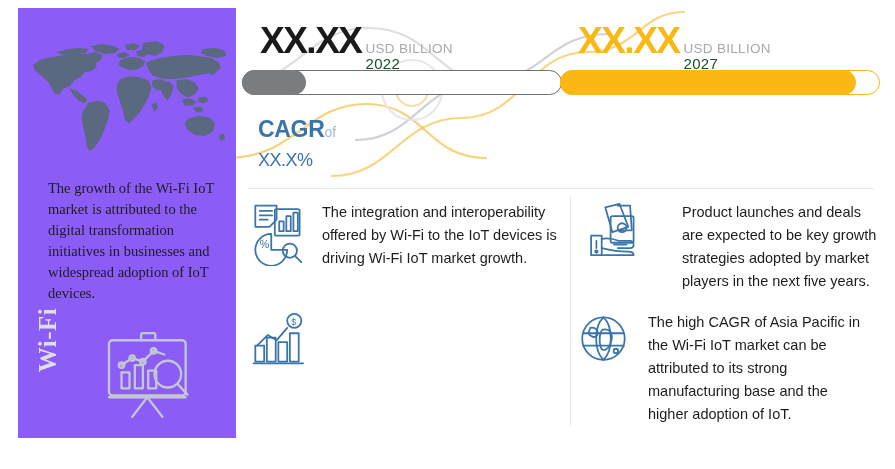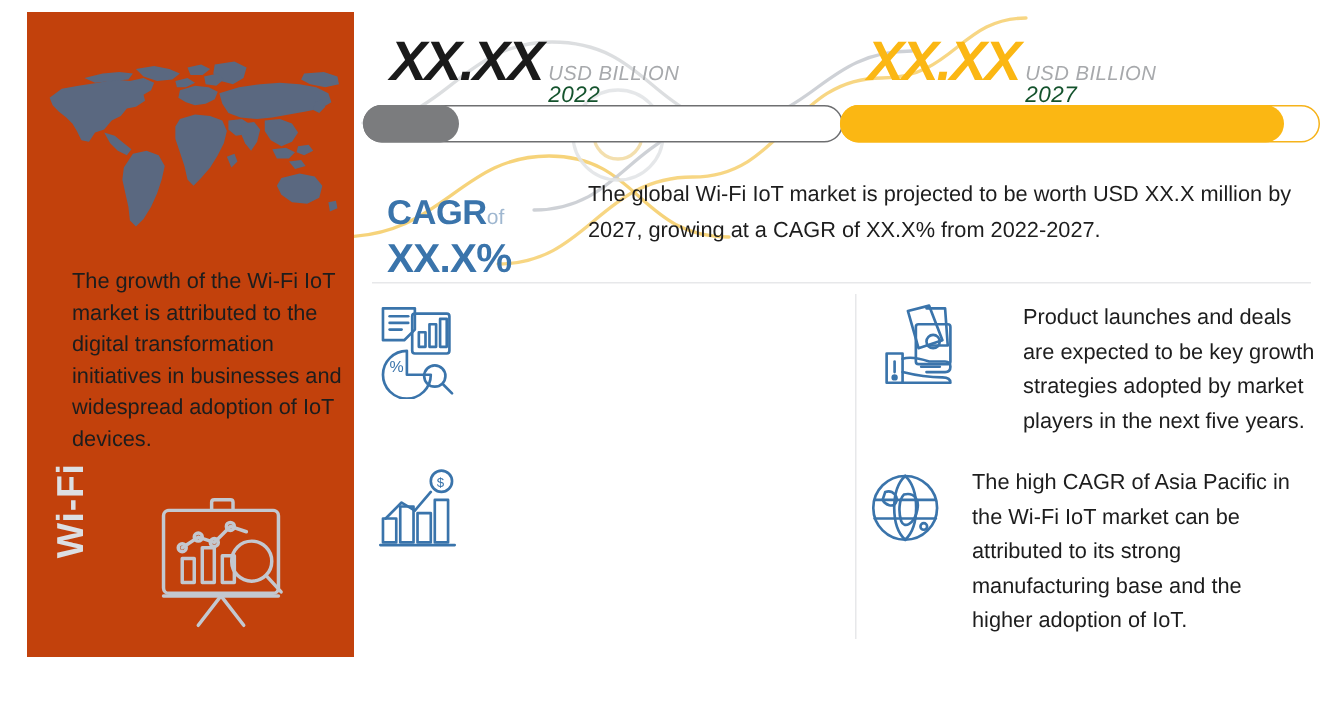--- a/index.html
+++ b/index.html
@@ -12,22 +12,23 @@
     width: 895px;
     height: 469px;
     background: #ffffff;
     overflow: hidden;
   }
   
   .sidebar {
     position: absolute;
     left: 18px; top: 8px;
     width: 218px; height: 430px;
-    background: #c2410c;
+    background: #8b5cf6;
     box-sizing: border-box;
+    font-family: Liberation Serif, serif;
   }
   .map-wrap {
     position: absolute;
     left: 8px; top: 24px;
     width: 202px; height: 130px;
   }
   .map-wrap svg { width: 100%; height: 100%; display:block; }
   .sidebar-text {
     position: absolute;
     left: 30px; top: 170px;
@@ -86,21 +87,20 @@
   .stat.left  { left: 6px; }
   .stat.right { left: 324px; }
 
   .stat-head {
     display: flex;
     align-items: baseline;
     gap: 8px;
     height: 44px;
     padding-left: 18px;
     box-sizing: border-box;
-    font-style: italic;
   }
   .stat-num {
     font-size: 37px;
     font-weight: 700;
     letter-spacing: -1.5px;
     line-height: 38px;
     white-space: nowrap;
   }
   .stat-num.gray   { color: #1a1a1a; }
   .stat-num.amber  { color: #fbb713; }
@@ -137,23 +137,23 @@
     position: absolute;
     left: 0; top: 104px;
     width: 650px; height: 74px;
   }
   .cagr-block {
     position: absolute;
     left: 22px; top: 4px;
     width: 140px;
     color: #3a74ab;
   }
-  .cagr-line1 { font-size: 23px; font-weight: 700; line-height: 26px; letter-spacing: -0.3px; margin-top: 12px;}
+  .cagr-line1 { font-size: 23px; font-weight: 700; line-height: 26px; letter-spacing: -0.3px;}
   .cagr-line1 .of { font-size: 14px; font-weight: 400; color: #9fb7d0; letter-spacing: 0; }
-  .cagr-line2 { font-size: 27px; font-weight: 700; line-height: 30px; letter-spacing: -0.5px; }
+  .cagr-line2 { font-size: 18px; font-weight: 400; line-height: 30px; letter-spacing: -0.5px; }
   .cagr-desc {
     position: absolute;
     left: 156px; top: 6px;
     width: 480px;
     font-size: 14.5px;
     line-height: 24px;
     color: #1d1d1d;
   }
 
   .hr {
@@ -311,21 +311,20 @@
       </div>
     </div>
 
     <div class="cagr-row">
       <div class="cagr-block" style="color: rgb(58, 116, 171);">
         <div class="cagr-line1">
           <span>CAGR</span><span class="of">of</span>
         </div>
         <div class="cagr-line2">XX.X%</div>
       </div>
-      <div class="cagr-desc">The global Wi-Fi IoT market is projected to be worth USD XX.X million by 2027, growing at a CAGR of XX.X% from 2022-2027.</div>
     </div>
 
     <div class="hr"></div>
     <div class="vr"></div>
 
     <div class="card q1">
       <div class="card-icon">
         <svg viewBox="0 0 70 74" xmlns="http://www.w3.org/2000/svg" fill="none" stroke="#3a74ab" stroke-width="2" stroke-linecap="round" stroke-linejoin="round">
           <path d="M6 6 H30 V22 L22 30 H6 Z"></path>
           <line x1="11" y1="12" x2="25" y2="12"></line>
@@ -334,20 +333,21 @@
           <rect x="28" y="10" width="28" height="30" rx="2"></rect>
           <rect x="33" y="24" width="5" height="11"></rect>
           <rect x="41" y="18" width="5" height="17"></rect>
           <rect x="49" y="14" width="5" height="21"></rect>
           <path d="M24 38 A 18 18 0 1 0 42 56 L24 56 Z"></path>
           <text x="11" y="54" font-family="Liberation Sans, sans-serif" font-size="12" fill="#3a74ab" stroke="none">%</text>
           <circle cx="45" cy="57" r="8"></circle>
           <line x1="51" y1="63" x2="58" y2="70"></line>
         </svg>
       </div>
+      <div class="card-text">The integration and interoperability offered by Wi-Fi to the IoT devices is driving Wi-Fi IoT market growth.</div>
 
     </div>
 
     <div class="card q2">
       <div class="card-icon">
         <svg viewBox="0 0 70 74" xmlns="http://www.w3.org/2000/svg" fill="none" stroke="#3a74ab" stroke-width="2" stroke-linecap="round" stroke-linejoin="round">
           <path d="M24 8 L40 4 L50 30 L32 36 Z"></path>
           <path d="M38 6 L52 6 L54 34 L40 34"></path>
           <rect x="30" y="18" width="26" height="30" rx="2"></rect>
           <circle cx="43" cy="31" r="5"></circle>

